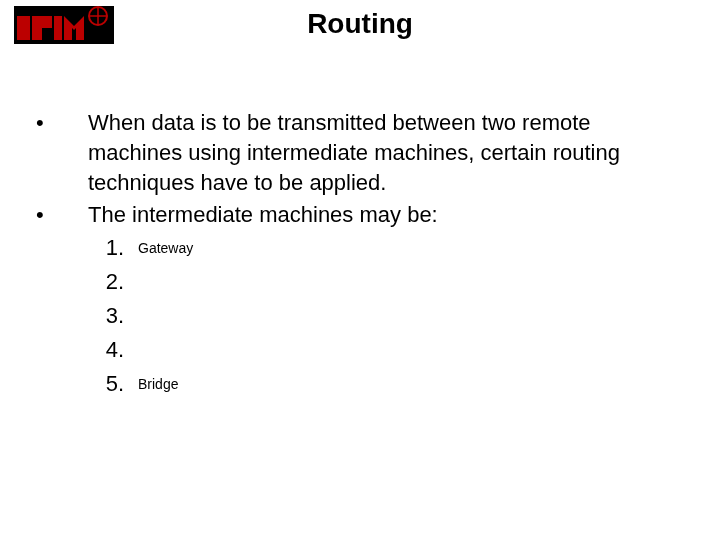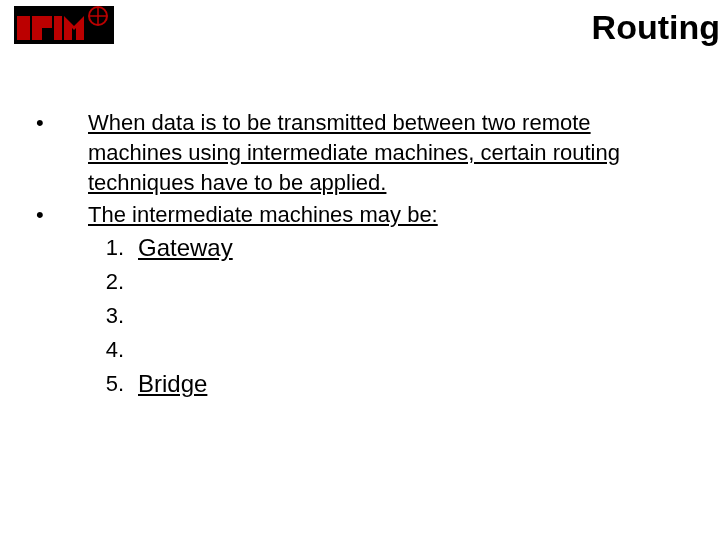--- a/index.html
+++ b/index.html
@@ -1,25 +1,25 @@
 <!DOCTYPE html>
 <html><head>
 <meta charset="utf-8">
 <style>
   html,body{margin:0;padding:0;width:720px;height:540px;background:#fff;font-family:Verdana,Geneva,sans-serif;color:#000;}
   .slide{position:relative;width:720px;height:540px;box-sizing:border-box;}
   .logo{position:absolute;top:6px;left:14px;width:100px;height:38px;background:#000;}
   .logo svg{width:100%;height:100%;display:block;}
-  .title{position:absolute;top:8px;left:0;width:720px;text-align:right;font-weight:bold;font-size:34px;}
+  .title{position:absolute;top:8px;left:0;width:720px;text-align:center;font-weight:bold;font-size:28px;}
   .body{position:absolute;top:108px;left:30px;right:30px;}
   .row{display:flex;align-items:flex-start;margin-bottom:2px;}
   .bul{width:58px;flex:0 0 58px;font-size:22px;line-height:30px;text-align:left;padding-left:6px;box-sizing:border-box;}
-  .txt{flex:1;font-size:22px;line-height:30px;text-decoration:underline;}
+  .txt{flex:1;font-size:22px;line-height:30px;}
   .num{width:108px;flex:0 0 108px;text-align:right;padding-right:14px;font-size:22px;line-height:32px;box-sizing:border-box;}
-  .ntxt{flex:1;font-size:24px;line-height:32px;text-decoration:underline;}
+  .ntxt{flex:1;font-size:14px;line-height:32px;}
 </style>
 </head>
 <body>
 
 <div class="slide">
 
   <div class="logo" title="NDIM logo">
     <svg viewBox="0 0 100 38">
       <rect x="0" y="0" width="100" height="38" fill="#000"></rect>
       <circle cx="84" cy="10" r="9" fill="none" stroke="#b00" stroke-width="2"></circle>

